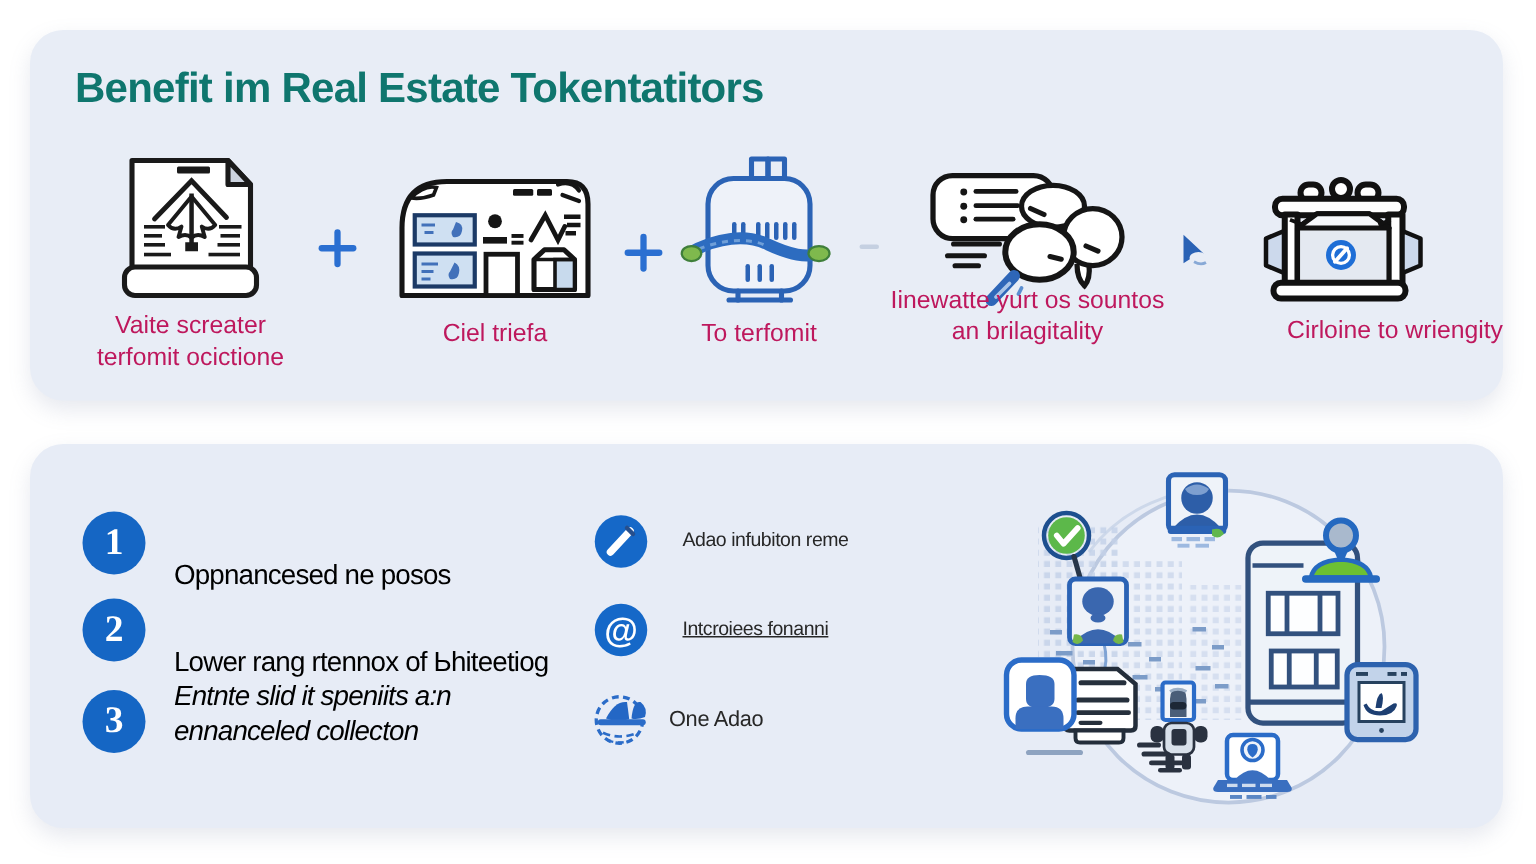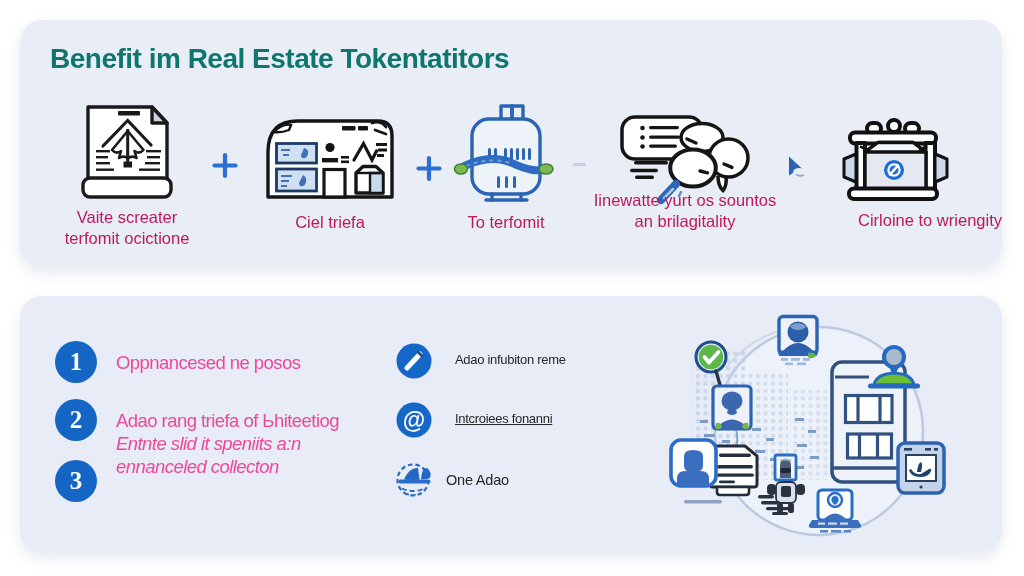--- a/index.html
+++ b/index.html
@@ -3,21 +3,21 @@
 <meta charset="utf-8">
 <style>
   html,body{margin:0;padding:0;}
   body{width:1024px;height:576px;background:#ffffff;font-family:"Liberation Sans", sans-serif;position:relative;overflow:hidden;}
   .panel{position:absolute;background:#e8edf6;border-radius:22px;box-shadow:0 6px 14px rgba(120,135,165,0.18);}
   #p1{left:20px;top:20px;width:982px;height:247px;}
   #p2{left:20px;top:296px;width:982px;height:256px;background:#e7ecf6;}
   #title{position:absolute;left:50px;top:42px;font-size:28px;font-weight:bold;color:#0f766e;letter-spacing:-0.5px;line-height:1.2;}
   .lbl{position:absolute;color:#be185d;font-size:16.5px;text-align:center;transform:translateX(-50%);line-height:21px;white-space:nowrap;}
   .num{position:absolute;width:42px;height:42px;border-radius:50%;background:#1566c4;color:#fff;font-weight:bold;font-size:25px;text-align:center;line-height:42px;font-family:"Liberation Serif",serif;}
-  .li{position:absolute;left:116px;color:#ec4899;font-size:18.5px;line-height:23px;letter-spacing:-0.55px;}
+  .li{position:absolute;left:116px;color:#000000;font-size:18.5px;line-height:23px;letter-spacing:-0.55px;margin-top:20px;}
   .mt{position:absolute;color:#272727;font-size:13px;letter-spacing:-0.3px;}
 </style>
 </head>
 <body>
 <div class="panel" id="p1"></div>
 <div class="panel" id="p2"></div>
 <div id="title">Benefit im Real Estate Tokentatitors</div>
 
 <svg width="1024" height="280" viewBox="0 0 1024 280" style="position:absolute;left:0;top:0;" fill="none">
 
@@ -177,21 +177,21 @@
 <div class="lbl" style="left:127px;top:207px;">Vaite screater<br>terfomit ocictione</div>
 <div class="lbl" style="left:330px;top:212px;">Ciel triefa</div>
 <div class="lbl" style="left:506px;top:212px;">To terfomit</div>
 <div class="lbl" style="left:685px;top:190px;">Iinewatte yurt os sountos<br>an brilagitality</div>
 <div class="lbl" style="left:894px;top:210px;margin-left:36px;">Cirloine to wriengity</div>
 
 <div class="num" style="left:55px;top:341px;">1</div>
 <div class="num" style="left:55px;top:399px;">2</div>
 <div class="num" style="left:55px;top:460px;">3</div>
 <div class="li" style="top:351px;">Oppnancesed ne posos</div>
-<div class="li" style="top:409px;">Adao rang triefa of Ьhiteetiog</div>
+<div class="li" style="top:409px;">Lower rang rtennox of Ьhiteetiog</div>
 <div class="li" style="top:432px;font-style:italic;">Entnte slid it speniits a:n<br>ennanceled collecton</div>
 
 <svg width="120" height="180" viewBox="0 0 120 180" style="position:absolute;left:380px;top:330px;" fill="none">
   <circle cx="34" cy="31" r="17.5" fill="#1568c8"></circle>
   <path d="M27,38 L40,24" stroke="#ffffff" stroke-width="5" stroke-linecap="round"></path>
   <path d="M25.5,39.5 l2.5,-4 2,2.5 Z" fill="#ffffff"></path>
   <path d="M38,22 l4,4" stroke="#274f8c" stroke-width="3" stroke-linecap="round"></path>
   <circle cx="34" cy="90" r="17.5" fill="#1568c8"></circle>
   <text x="34" y="98" font-family="Liberation Sans" font-size="23" font-weight="bold" fill="#ffffff" text-anchor="middle">@</text>
   <circle cx="33" cy="150" r="15.5" stroke="#2b6cc8" stroke-width="2.2" fill="none" stroke-dasharray="4.5 3"></circle>

